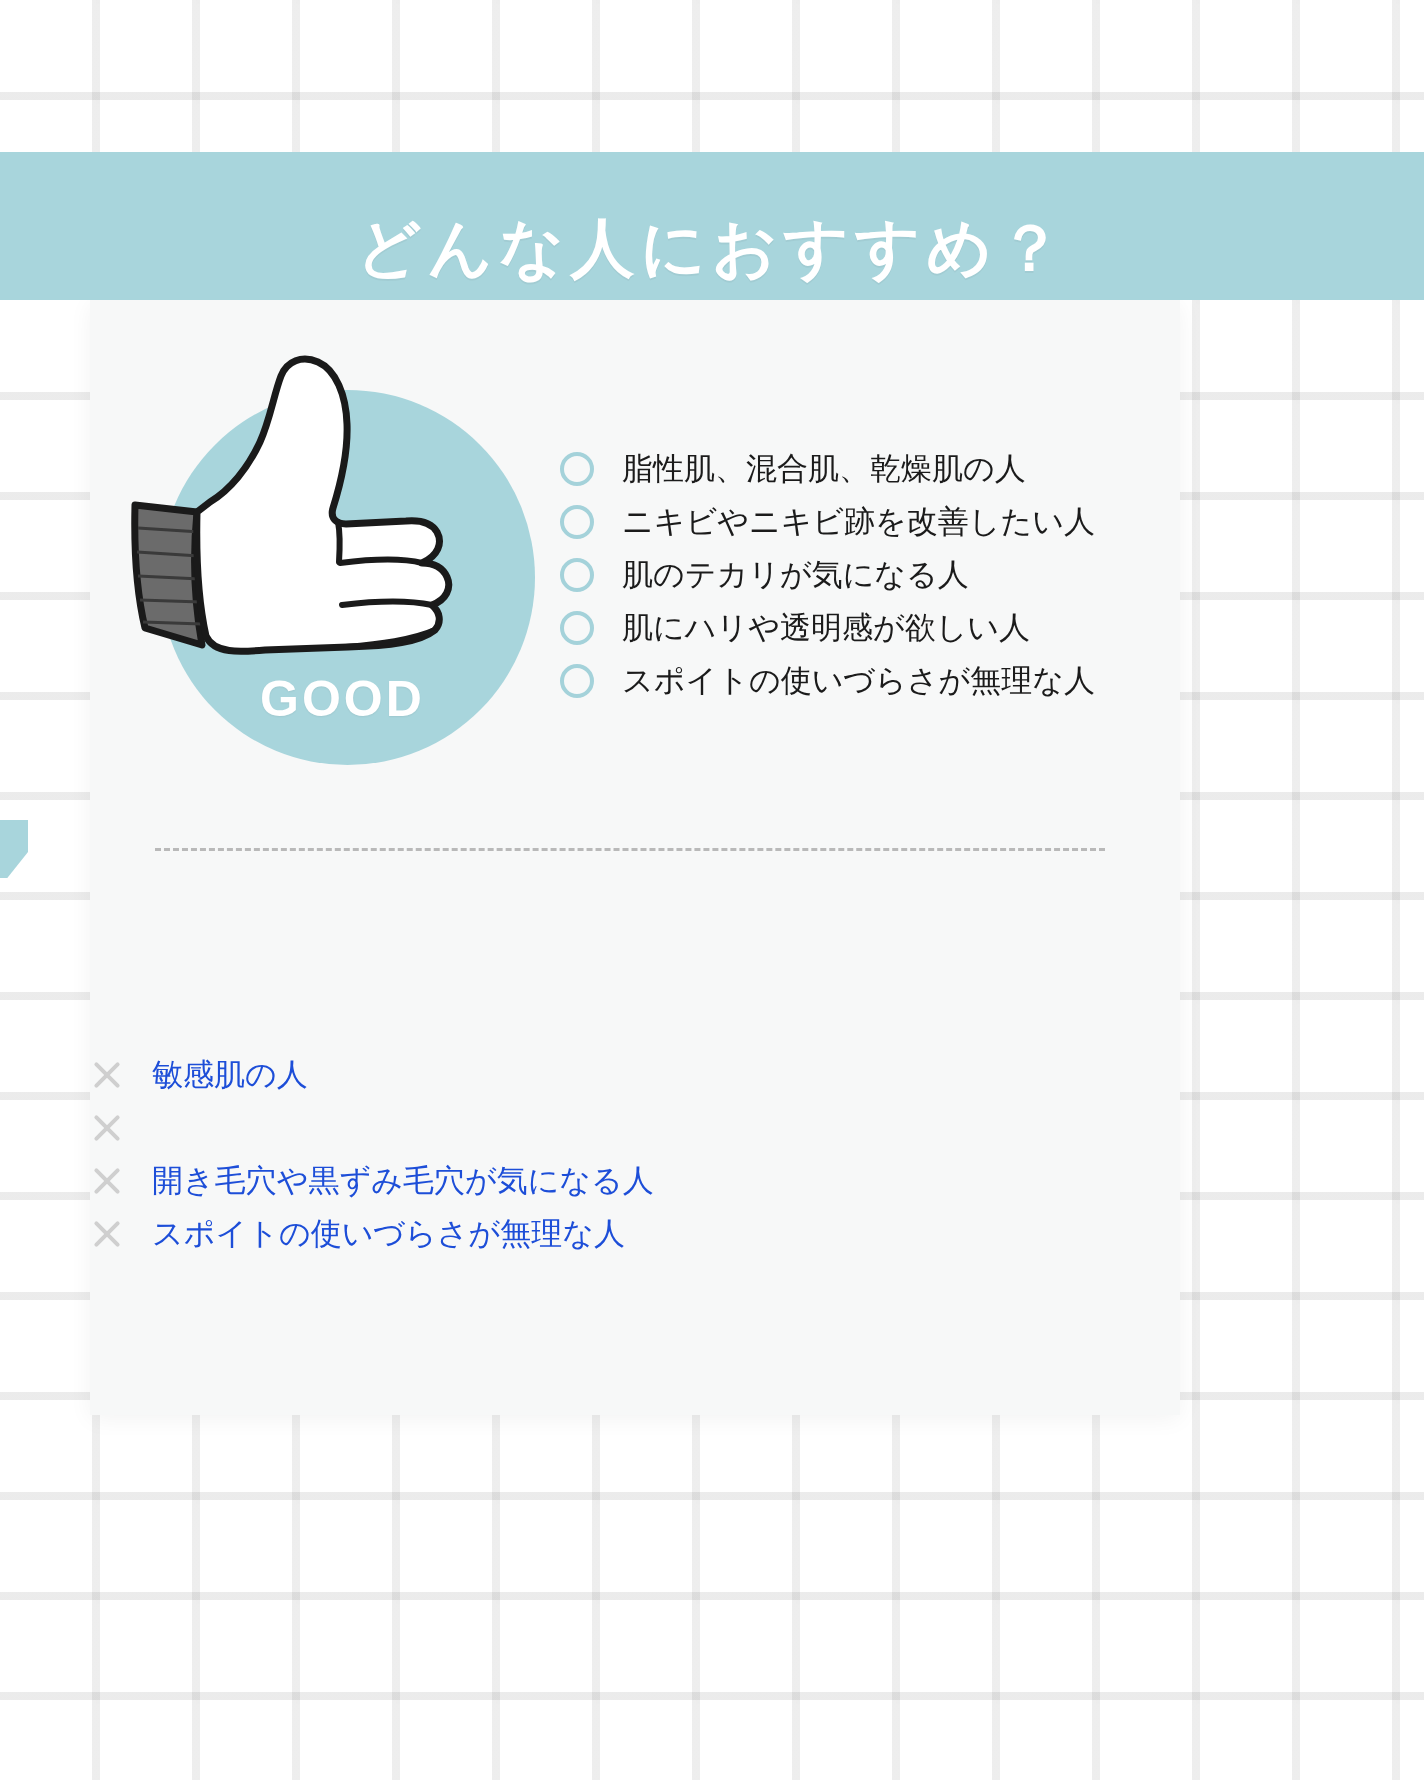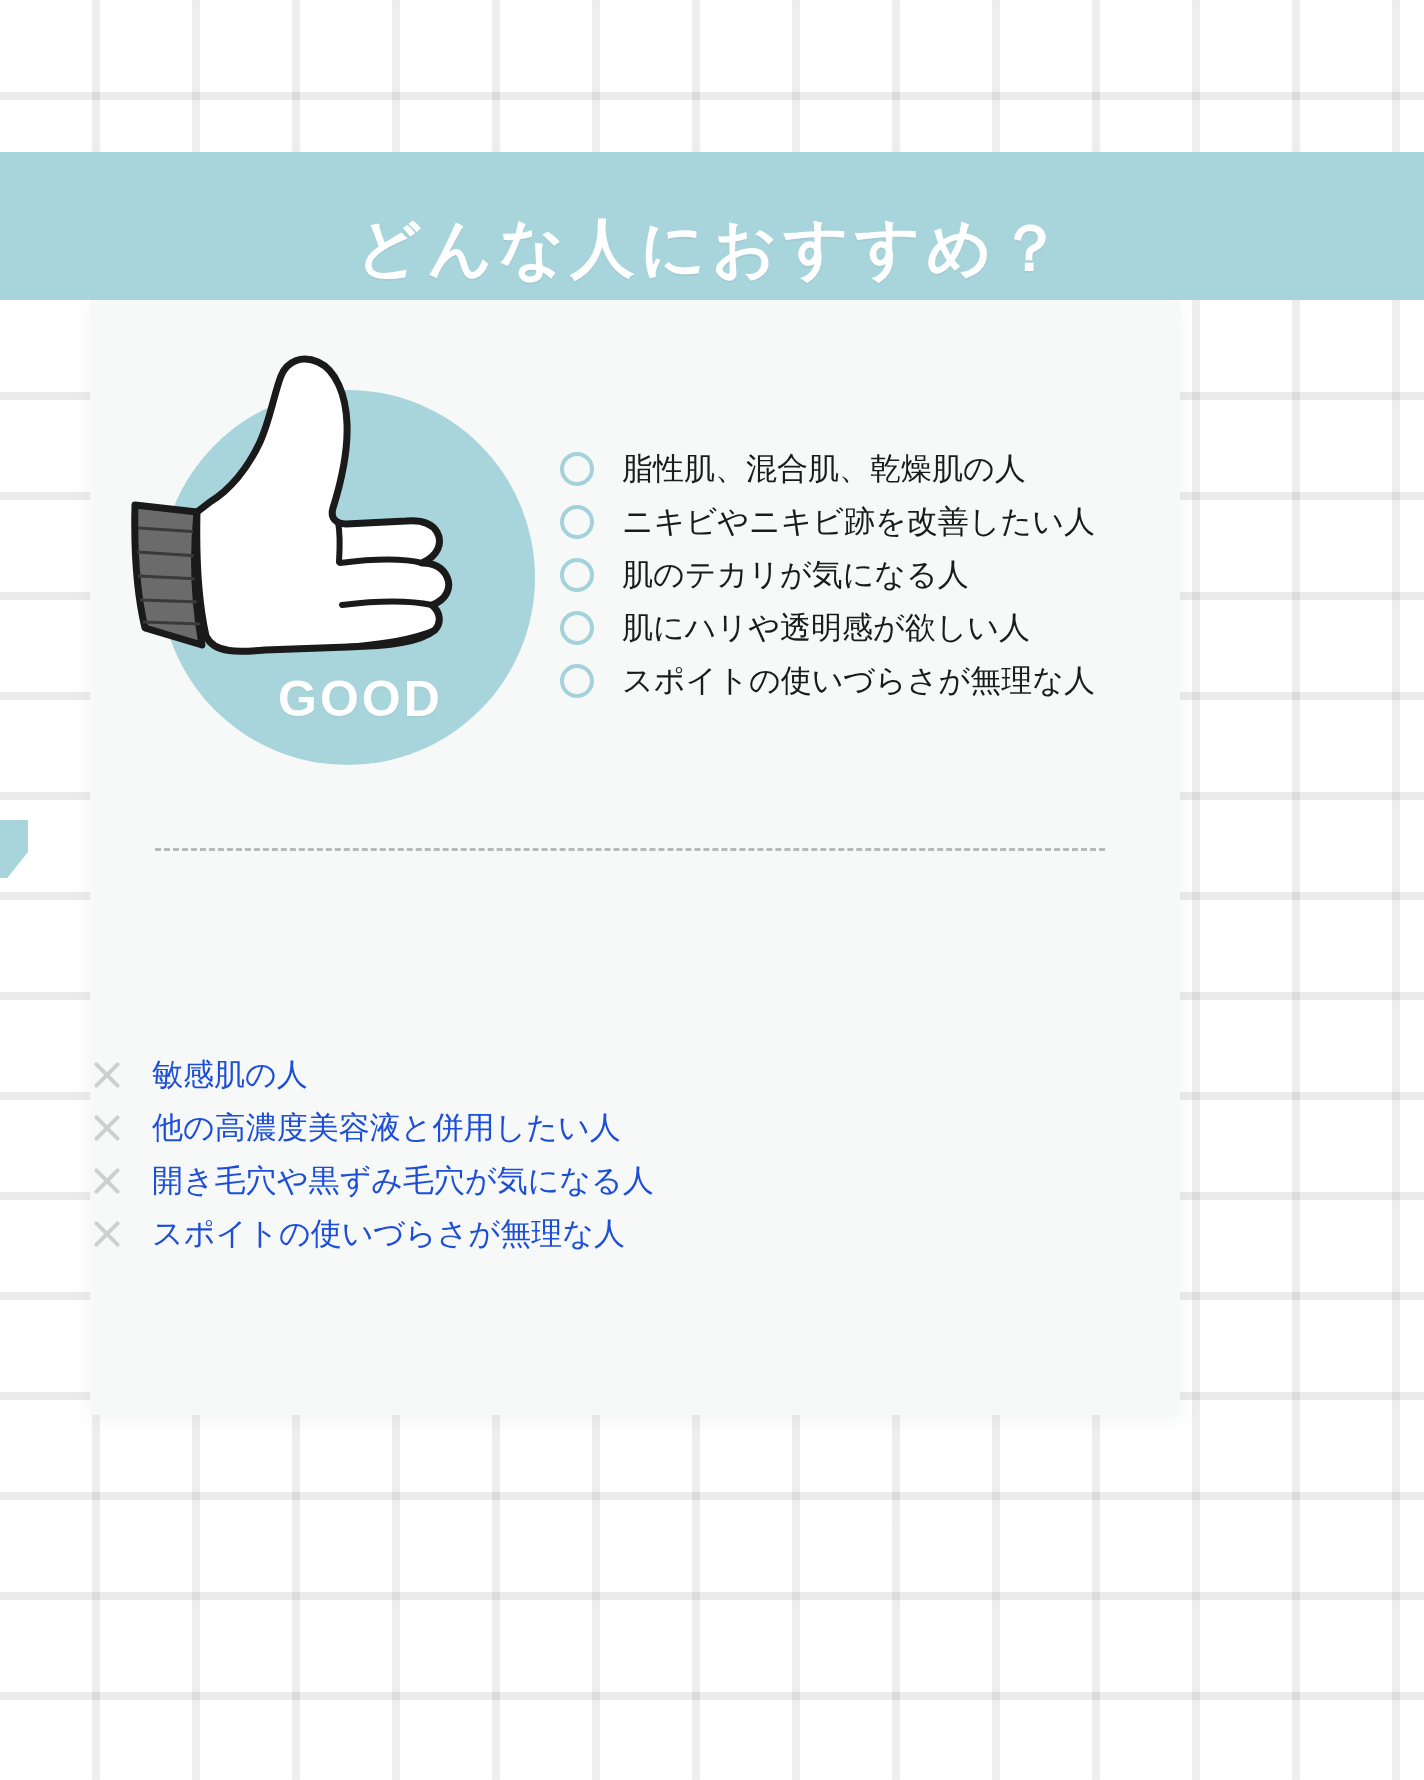--- a/index.html
+++ b/index.html
@@ -86,21 +86,21 @@
 
   .circle-label{
     position:absolute;
     color:#ffffff;
     font-size:50px;
     font-weight:bold;
     letter-spacing:3px;
     z-index:3;
     text-shadow:0 1px 2px rgba(0,0,0,.06);
   }
-  #good-label{ left:188px; top:370px; }
+  #good-label{ left:170px; top:370px; }
   #bad-label { left:195px; top:85px; }
 
   .thumb-svg{ position:absolute; left:0; top:0; z-index:2; }
 
   
   .list{
     flex:1;
     display:flex;
     flex-direction:column;
     justify-content:center;
@@ -256,21 +256,20 @@
       <div class="list-item">
         <span class="marker">
             <span class="x-marker"></span>
           </span>
         <span class="item-text">敏感肌の人</span>
       </div>
       <div class="list-item">
         <span class="marker">
             <span class="x-marker"></span>
           </span>
-        <span class="item-text">他の高濃度美容液と併用したい人</span>
       </div>
       <div class="list-item">
         <span class="marker">
             <span class="x-marker"></span>
           </span>
         <span class="item-text">開き毛穴や黒ずみ毛穴が気になる人</span>
       </div>
       <div class="list-item">
         <span class="marker">
             <span class="x-marker"></span>

